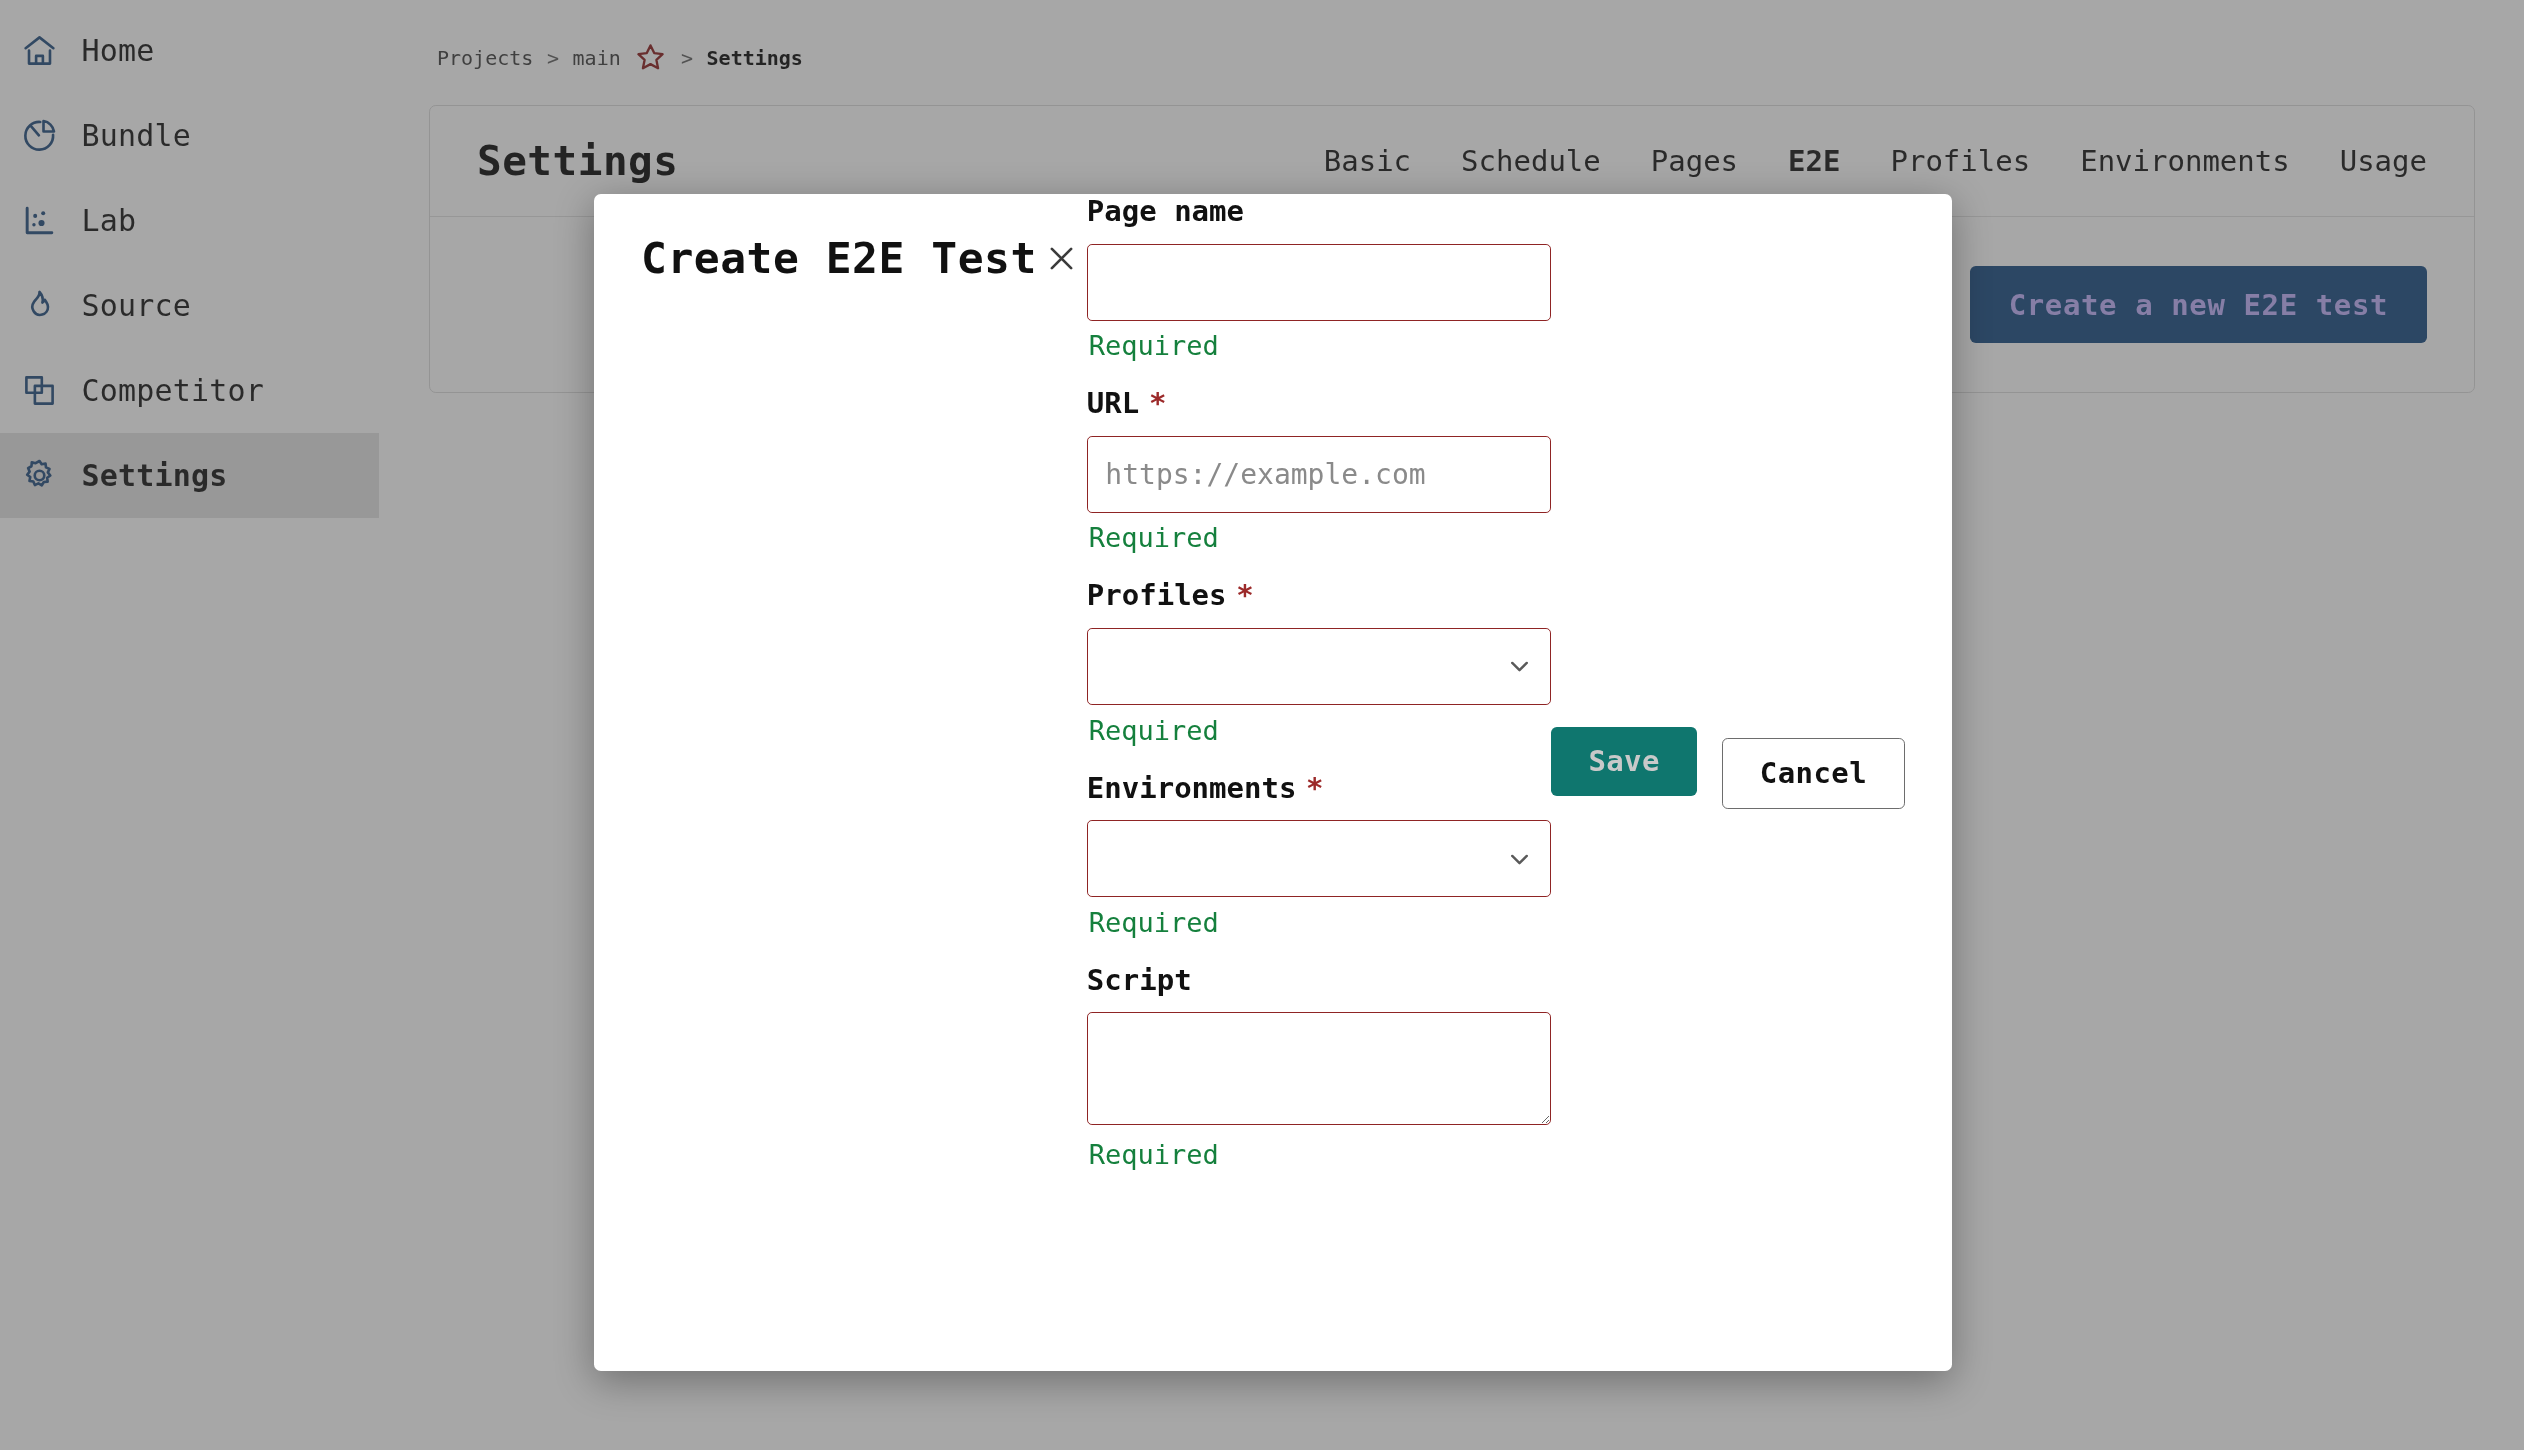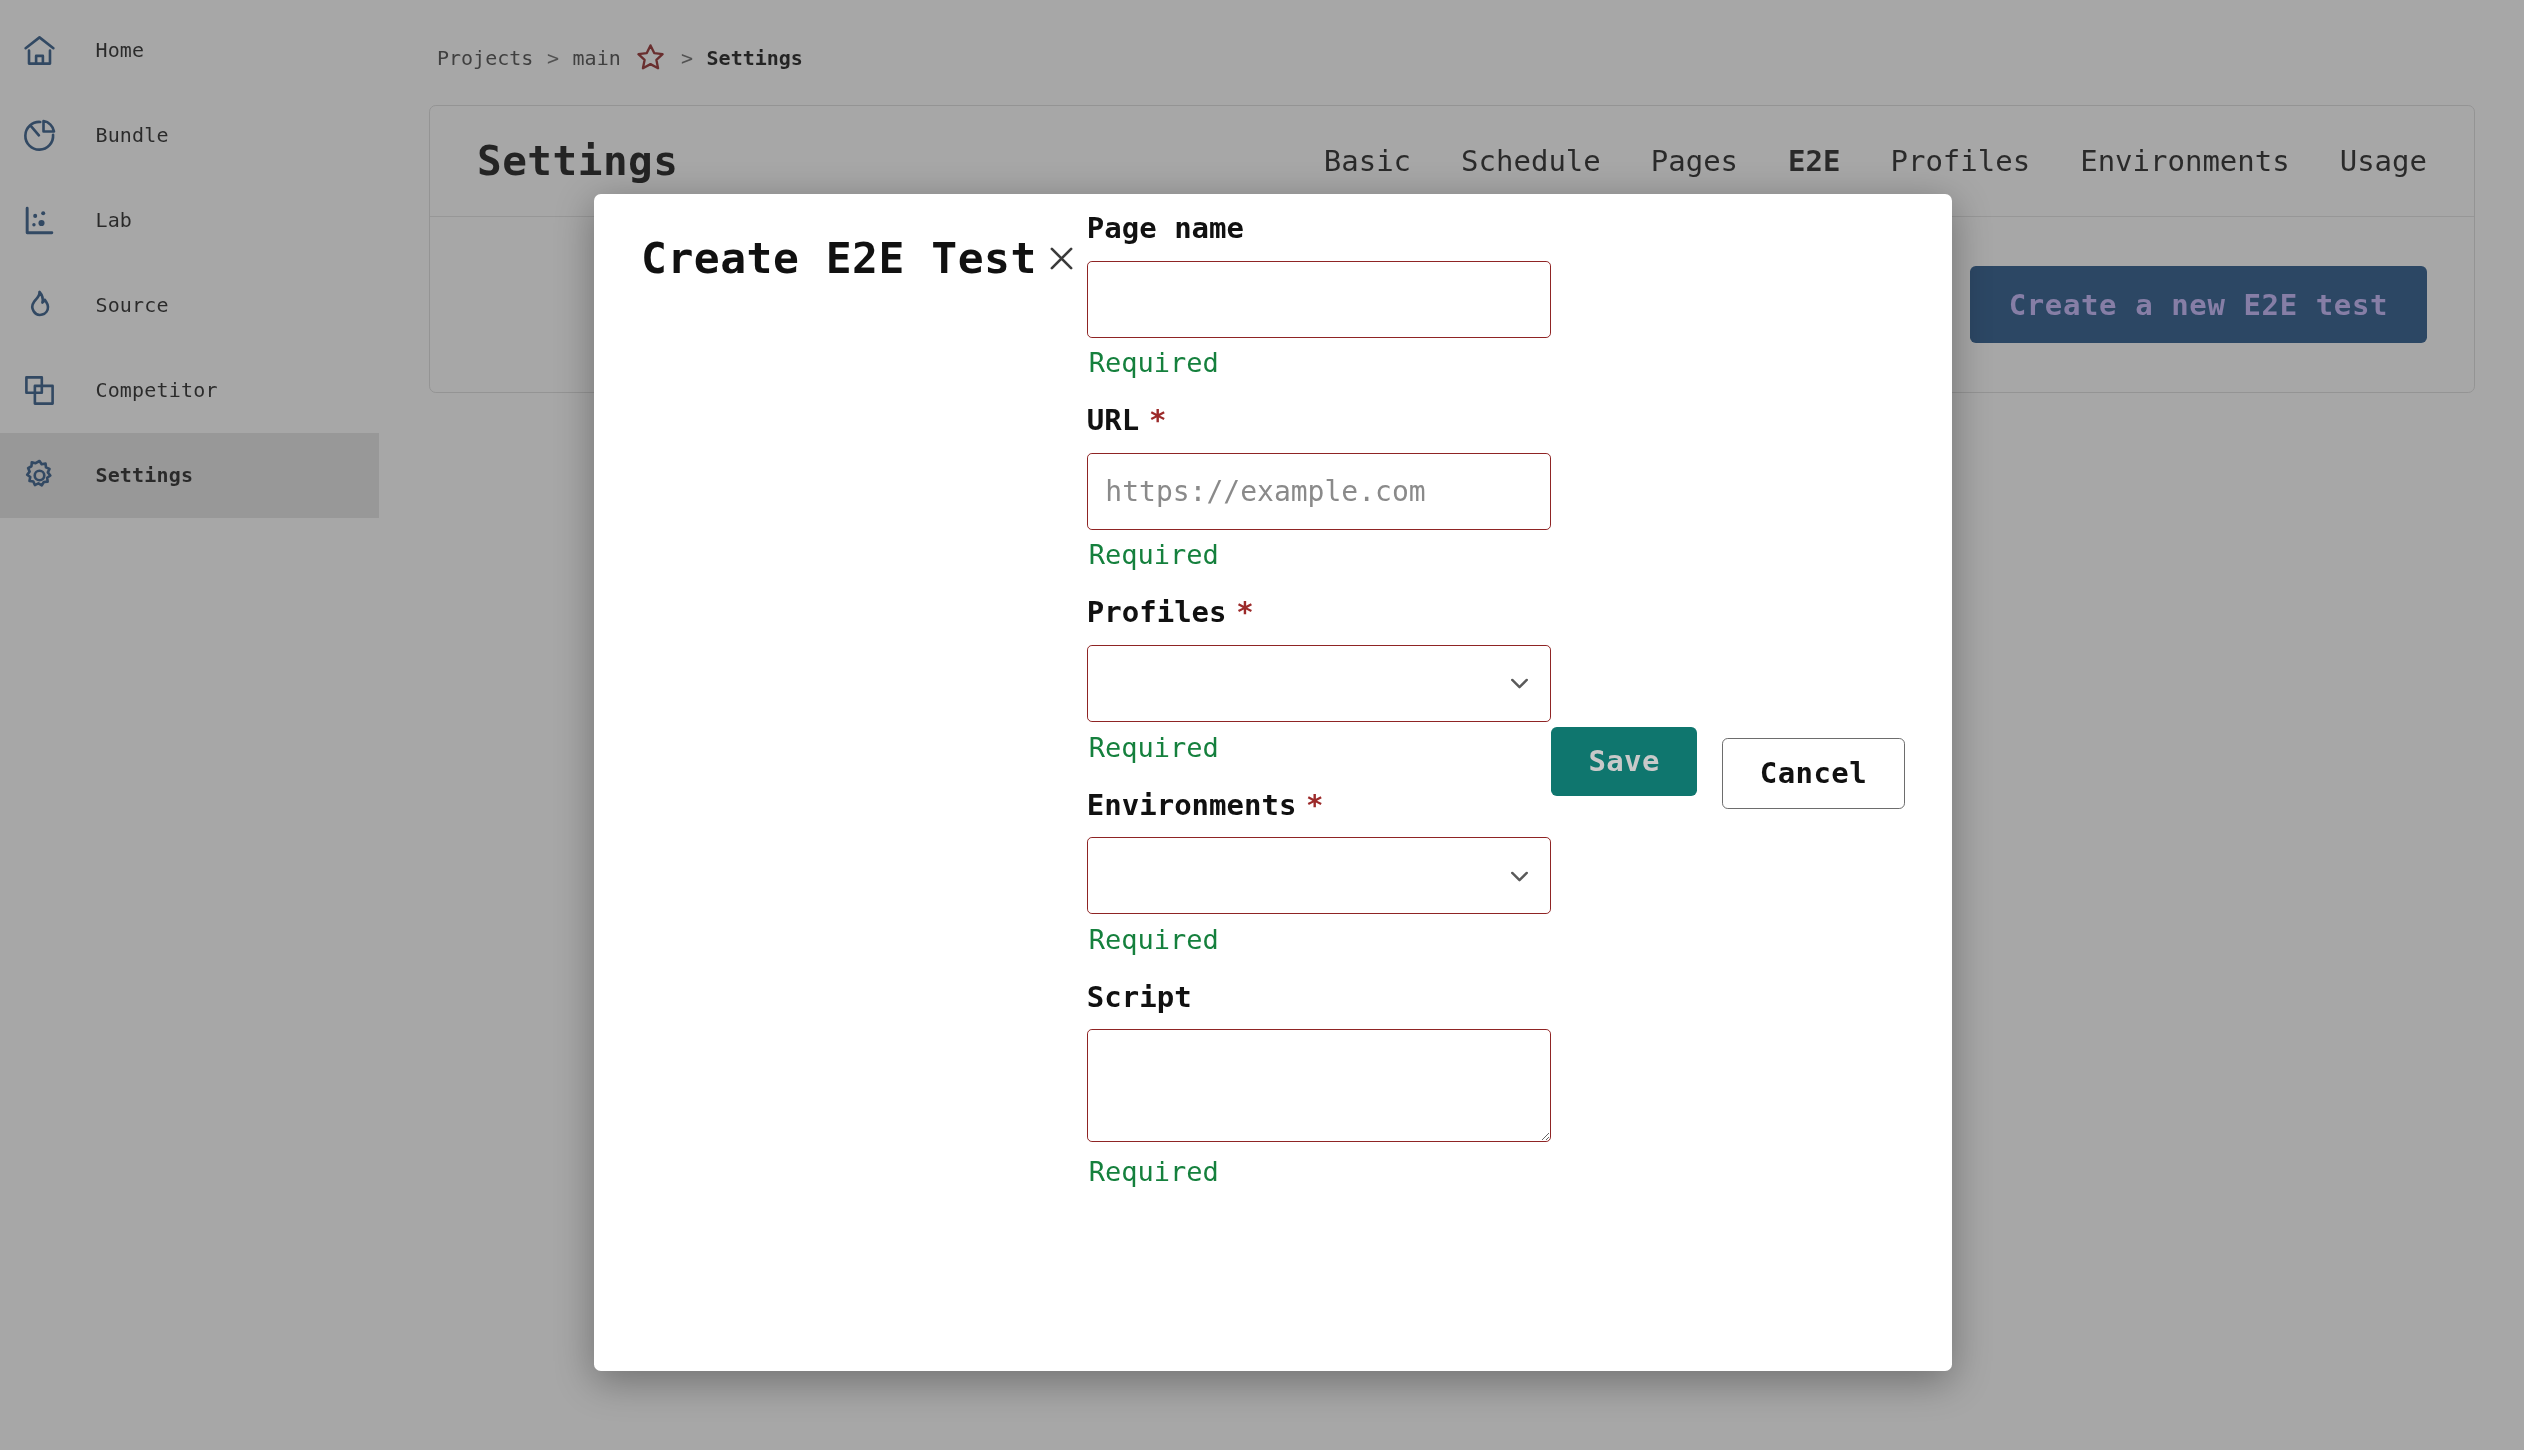--- a/index.html
+++ b/index.html
@@ -13,22 +13,22 @@
 
   
   #page { position: absolute; inset: 0; display: flex; background: #ffffff; }
 
   .sidebar {
     width: 379px; flex: 0 0 379px; height: 1451px;
     background: #ffffff; padding-top: 7.8px;
   }
   .side-item {
     display: flex; align-items: center;
-    height: 85px; padding-left: 21.4px; gap: 37px;
-    color: #1d1d1d; font-size: 20px; letter-spacing: 0.2px;
+    height: 85px; padding-left: 21.4px; gap: 23px;
+    color: #1d1d1d; font-size: 30px; letter-spacing: 0.2px;
   }
   .side-item.active { background: #e3e3e3; font-weight: bold; }
   .side-ico { width: 37px; height: 37px; flex: 0 0 37px; display: block; }
   .side-ico svg { width: 37px; height: 37px; display: block; }
 
   .content { flex: 1; min-width: 0; position: relative; }
 
   .breadcrumb {
     display: flex; align-items: center; gap: 13.6px;
     padding: 41px 0 0 58px; font-size: 20px; color: #444;
@@ -78,21 +78,21 @@
     padding-top: 39px; padding-bottom: 21.4px;
   }
   .modal-title { font-size: 43px; font-weight: bold; color: #111; letter-spacing: 0.5px; }
   .close-btn {
     background: none; border: none; cursor: pointer;
     width: 50px; height: 50px; padding: 0;
     display: flex; align-items: center; justify-content: center;
   }
   .close-btn svg { width: 33px; height: 33px; display: block; }
 
-  .modal-body { flex: 1; margin-top: 17px; }
+  .modal-body { flex: 1; }
 
   .field { margin-bottom: 5.8px; }
   .flabel {
     font-size: 29px; font-weight: bold; color: #111;
     margin-bottom: 15.5px; display: flex; align-items: center; gap: 9.7px;
   }
   .req-star { color: #9c2a2a; font-weight: bold; font-size: 29px; }
 
   .ctl {
     width: 100%; height: 77px;

